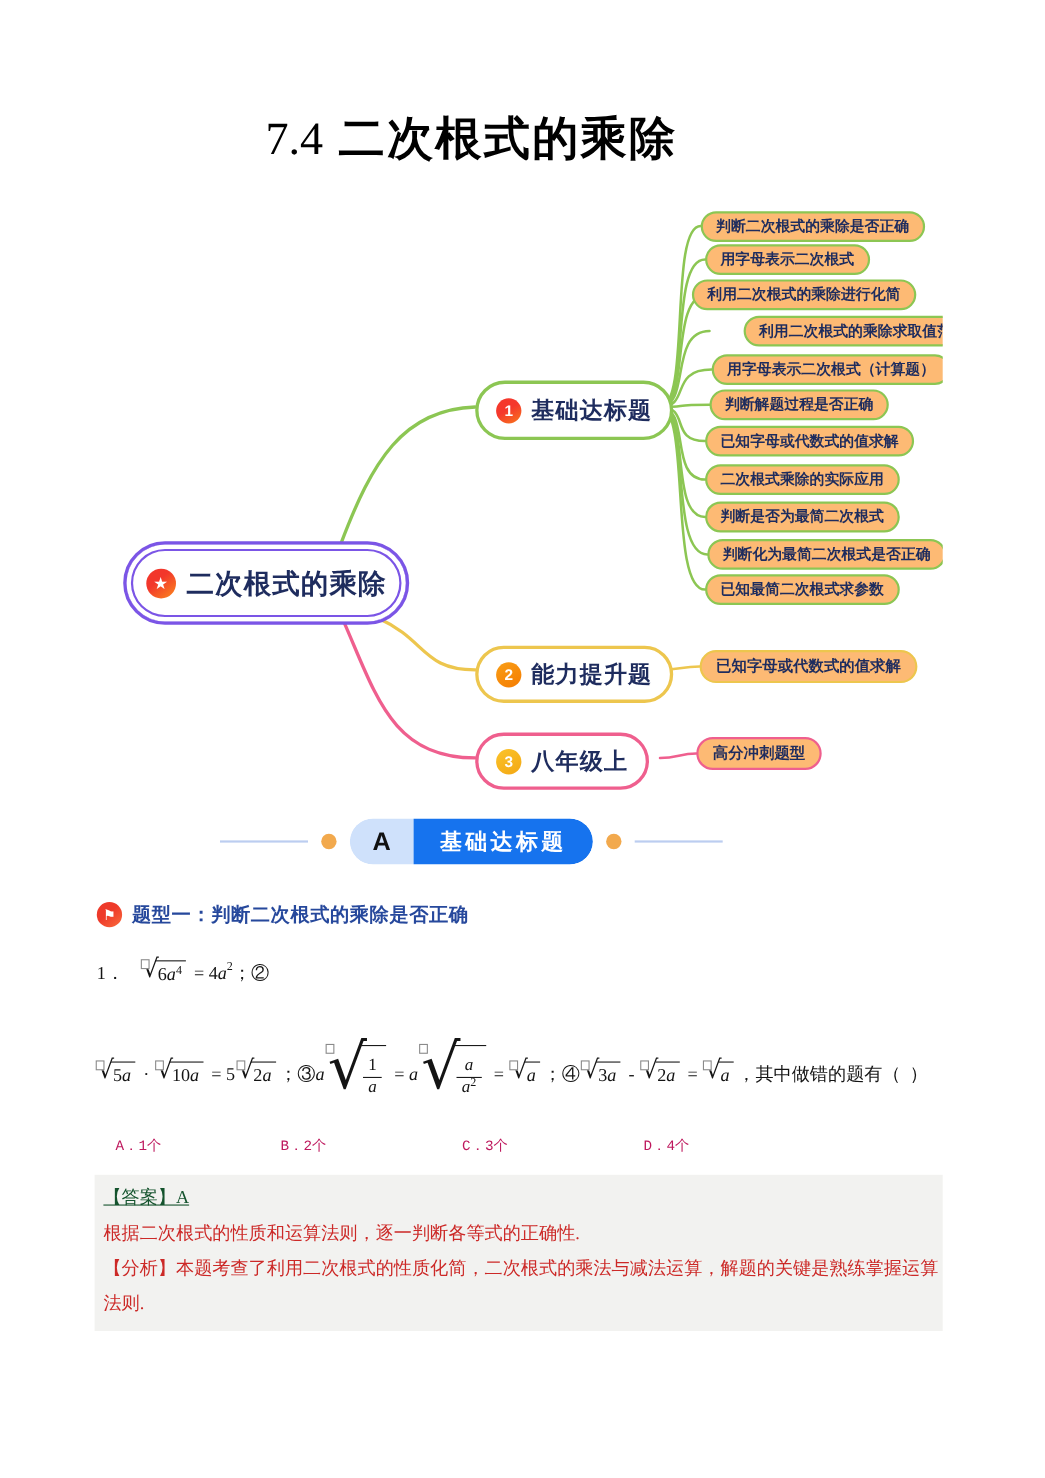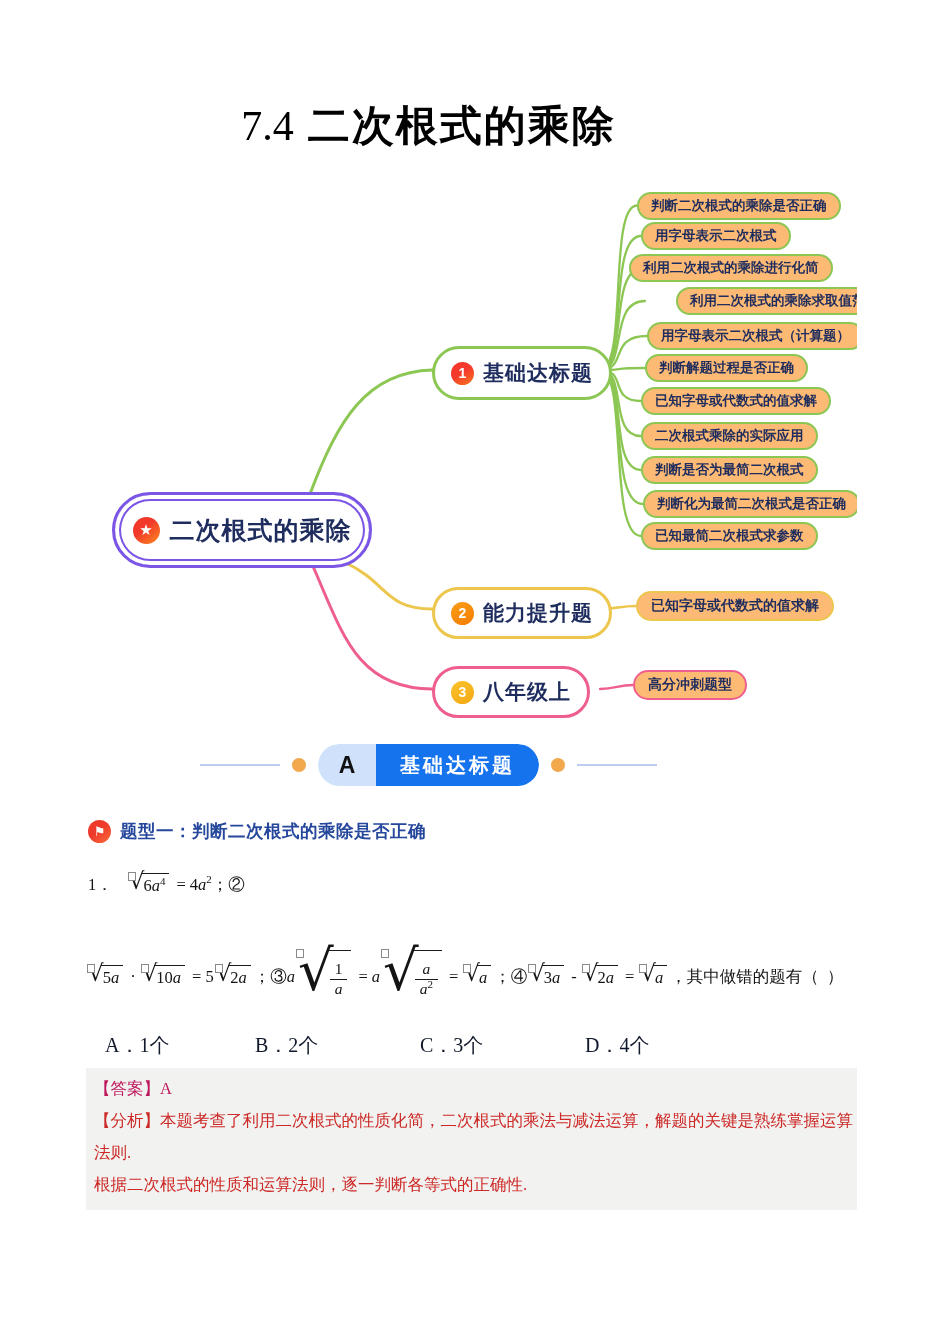--- a/index.html
+++ b/index.html
@@ -66,21 +66,21 @@
   .rsign{font-family:"DejaVu Sans",sans-serif;font-size:23px;line-height:1;margin-top:-3px;}
   .rbar{border-top:1.6px solid #1a1a1a;padding:2px 4px 0 2px;margin-left:-3px;min-height:21px;}
   .tall .rsign{font-size:56px;margin-top:-7px;}
   .tall .rbar{min-height:50px;display:flex;align-items:center;padding-top:3px;margin-left:-6px;}
   .frac{display:inline-flex;flex-direction:column;align-items:center;line-height:1.2;font-size:15.5px;}
   .fnum,.fden{padding:0 5px;text-align:center;}
   .fden{border-top:1.5px solid #1a1a1a;}
 
   
   .options{position:absolute;top:1032px;left:88px;width:790px;height:26px;
-           font-family:Liberation Serif, serif;font-size:20px;color:#0f172a;}
+           font-family:Liberation Mono, monospace;font-size:13px;color:#be185d;}
   .opt{position:absolute;top:0;white-space:pre;}
   .opt:nth-child(1){left:17px;}
   .opt:nth-child(2){left:167px;}
   .opt:nth-child(3){left:332px;}
   .opt:nth-child(4){left:497px;}
 
   
   .answer-block{position:absolute;top:1068px;left:86px;width:762px;padding:5px 8px 9px;}
   .answer-block p{margin:0;line-height:32px;font-size:16.5px;font-family:"Liberation Serif",serif;}
 </style>
@@ -250,18 +250,18 @@
   </div>
 
   <div class="options">
     <span class="opt">A．1个</span>
     <span class="opt">B．2个</span>
     <span class="opt">C．3个</span>
     <span class="opt">D．4个</span>
   </div>
 
   <div class="answer-block" style="background: rgb(242, 242, 240);">
-    <p style="color: #be185d;"><span>【答案】</span><span>A</span></p>
+    <p style="color: #14532d; text-decoration: underline;"><span>【答案】</span><span>A</span></p>
+    <p style="color: rgb(204, 41, 39);">根据二次根式的性质和运算法则，逐一判断各等式的正确性.</p>
     <p style="color: rgb(204, 41, 39);">【分析】本题考查了利用二次根式的性质化简，二次根式的乘法与减法运算，解题的关键是熟练掌握运算法则.</p>
-    <p style="color: rgb(204, 41, 39);">根据二次根式的性质和运算法则，逐一判断各等式的正确性.</p>
   </div>
 
 </div>
 
 </body></html>

